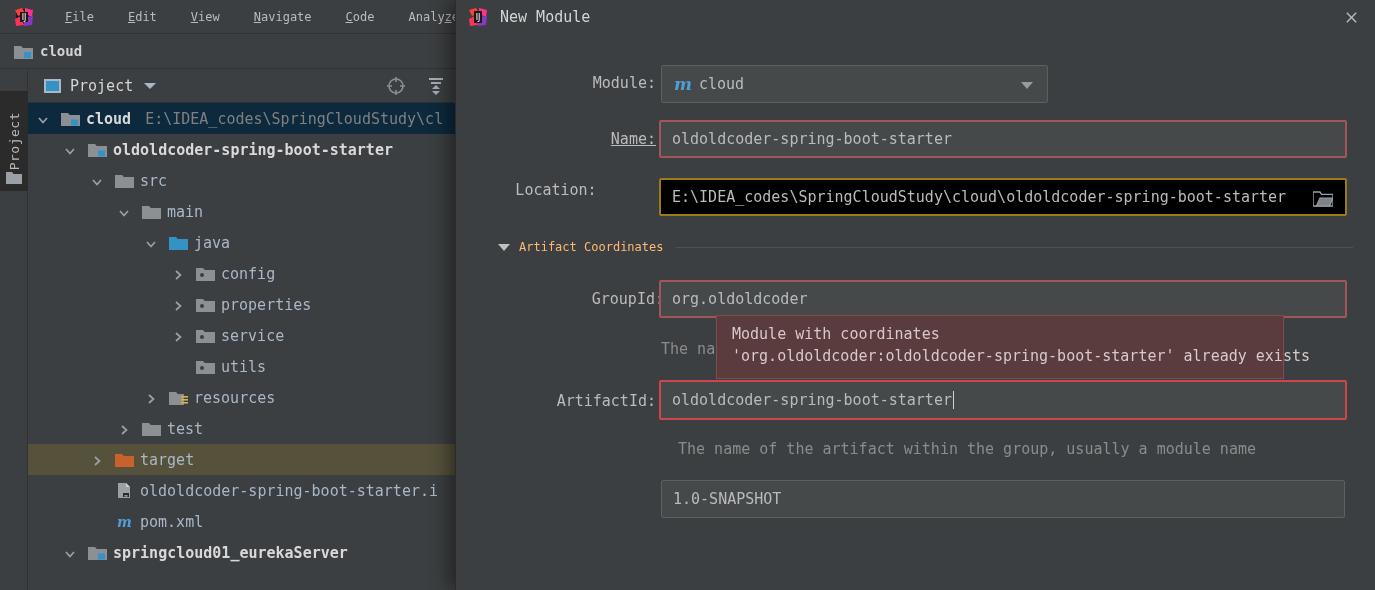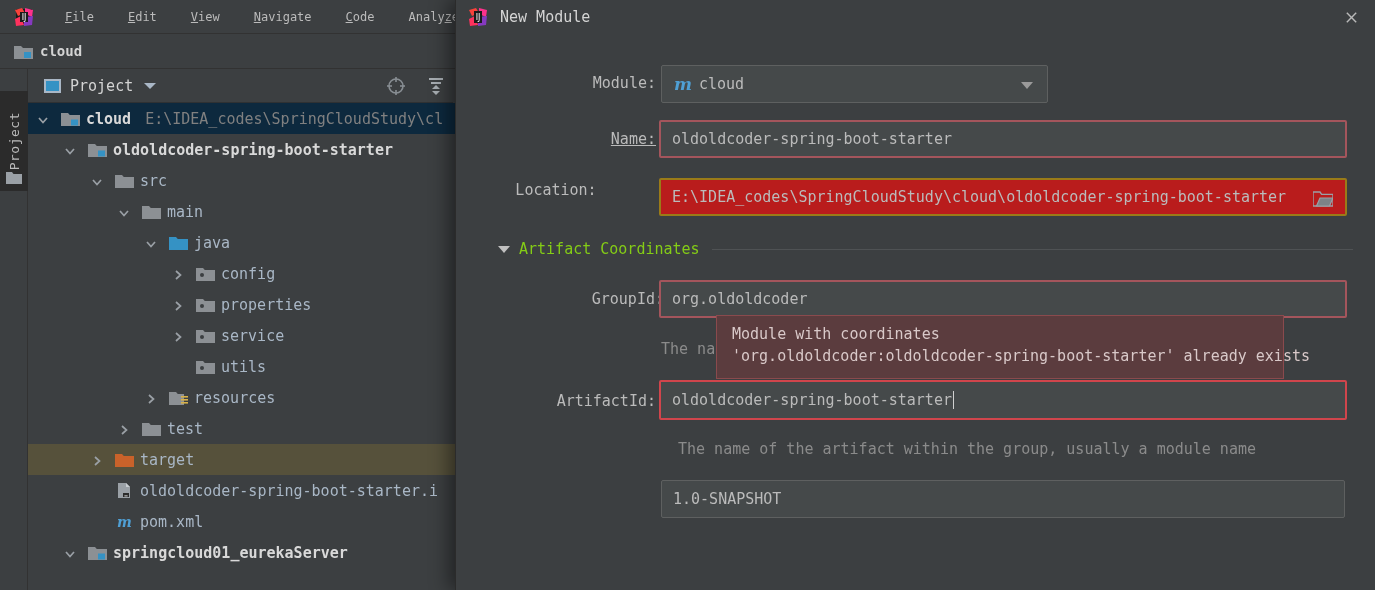--- a/index.html
+++ b/index.html
@@ -125,21 +125,21 @@
     top: 16px; text-align: right;
   }
   .fctrl {
     position: absolute; height: 38px; background: #45494a;
     border: 1px solid #5e6060; border-radius: 2px;
     display: flex; align-items: center;
   }
   .fctrl .fval { color: #bbbbbb; font-size: 15px; padding-left: 11px; white-space: nowrap; }
   .fctrl.err-soft { border: 2px solid #a4555c; background: #45494a; }
   .fctrl.err-hard { border: 2px solid #d0454c; background: #45494a; }
-  .fctrl.warn     { border: 2px solid #9a7b18; background: #b91c1c; }
+  .fctrl.warn     { border: 2px solid #9a7b18; background: #000000; }
 
   .combo-caret {
     position: absolute; right: 14px; top: 16px; width: 0; height: 0;
     border-left: 6px solid transparent; border-right: 6px solid transparent;
     border-top: 7px solid #9a9a9a;
   }
   .m-icon {
     color: #4f9fd4; font-size: 17px; font-weight: bold; font-style: italic;
     padding-left: 12px; font-family: "DejaVu Serif", serif;
   }
@@ -152,21 +152,21 @@
   
   .section {
     position: absolute; left: 497px; top: 240px; width: 850px;
     display: flex; align-items: center;
   }
   .sec-tri {
     width: 0; height: 0; flex: none;
     border-left: 6px solid transparent; border-right: 6px solid transparent;
     border-top: 7px solid #c0c0c0; margin-right: 9px;
   }
-  .sec-text { color: #84cc16; font-size: 15px; white-space: nowrap; }
+  .sec-text { color: #fdba74; font-size: 12px; white-space: nowrap; }
   .sec-line { flex: 1; height: 1px; background: #4f5254; margin-left: 12px; }
 
   .hint { position: absolute; color: #8b8b8b; font-size: 15px; white-space: nowrap; }
 
   .tooltip {
     position: absolute; left: 715px; top: 315px; width: 632px;
     background: #5b3c3e; border: 1px solid #8a4a4d;
     padding: 8px 12px 10px 15px;
   }
   .tooltip div { color: #d9c9c9; font-size: 15px; line-height: 1.45; white-space: nowrap; }

